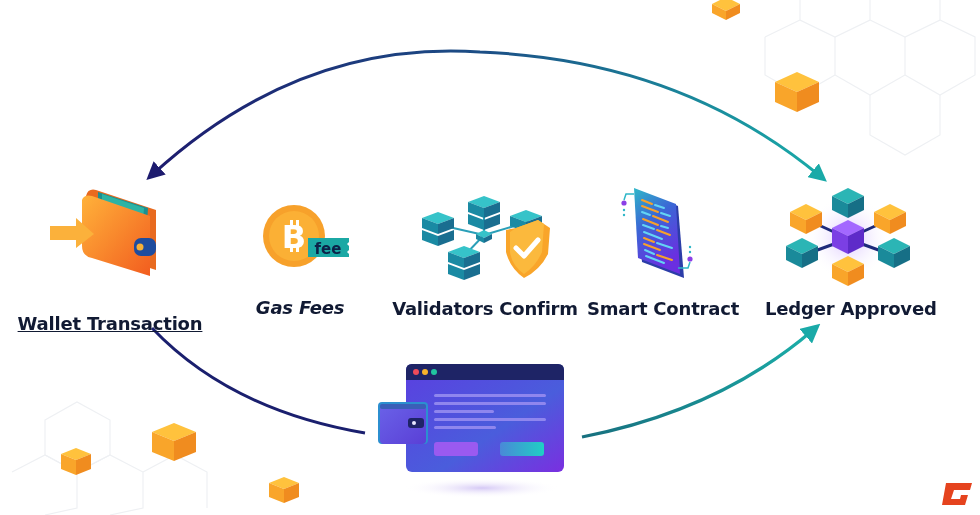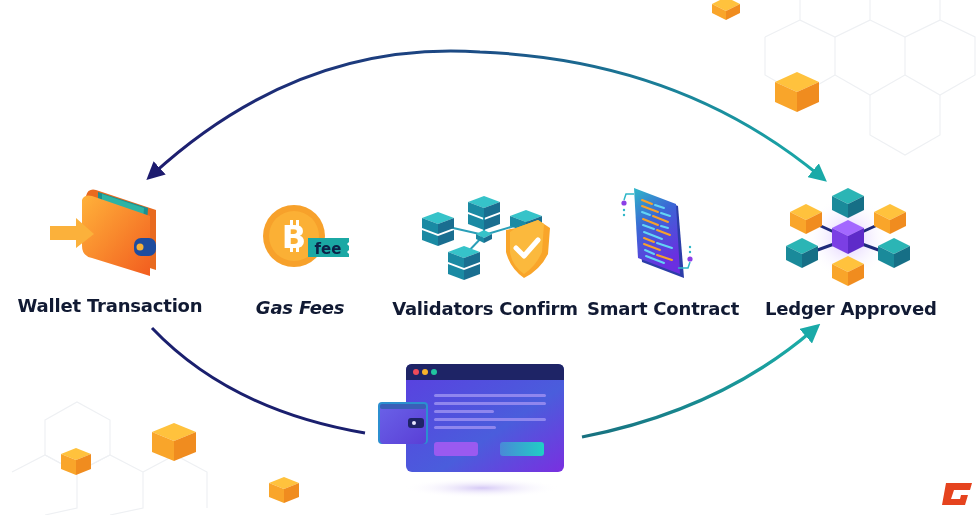--- a/index.html
+++ b/index.html
@@ -112,21 +112,21 @@
     </defs>
     <path d="M36,10 Q38,2 46,4 L106,24 L106,84 L44,64 Q36,62 36,54 z" fill="#e86a1f"></path>
     <path d="M48,6 L98,22 L96,54 L48,38 z" fill="#1b8f90"></path>
     <path d="M52,8 L94,22 L92,48 L52,34 z" fill="#2cb3a4"></path>
     <path d="M32,14 Q34,8 42,10 L100,30 L100,90 L42,72 Q32,70 32,60 z" fill="url(#wOr)"></path>
     <path d="M0,40 L26,40 L26,32 L44,48 L26,62 L26,54 L0,54 z" fill="#fbb13b"></path>
     <rect x="84" y="52" width="22" height="18" rx="7" fill="#1e4c9e"></rect>
     <circle cx="90" cy="61" r="3.5" fill="#f6b037"></circle>
   </svg>
 </div>
-<div class="label" style="left:10px;top:293px;width:200px;">Wallet Transaction</div>
+<div class="label" style="left:10px;top:311px;width:200px;text-decoration:underline;">Wallet Transaction</div>
 
 <div class="icon-wrap" style="left:262px;top:204px;width:90px;height:70px;">
   <svg width="90" height="70" viewBox="0 0 90 70">
     <circle cx="32" cy="32" r="31" fill="#f7a12b"></circle>
     <circle cx="32" cy="32" r="25" fill="#fbb035"></circle>
     <text x="32" y="44" font-family="DejaVu Sans, sans-serif" font-weight="bold" font-size="32" fill="#ffffff" text-anchor="middle">B</text>
     <rect x="28" y="16" width="3" height="6" fill="#fff"></rect>
       <rect x="34" y="16" width="3" height="6" fill="#fff"></rect>
     <rect x="28" y="42" width="3" height="6" fill="#fff"></rect>
       <rect x="34" y="42" width="3" height="6" fill="#fff"></rect>

